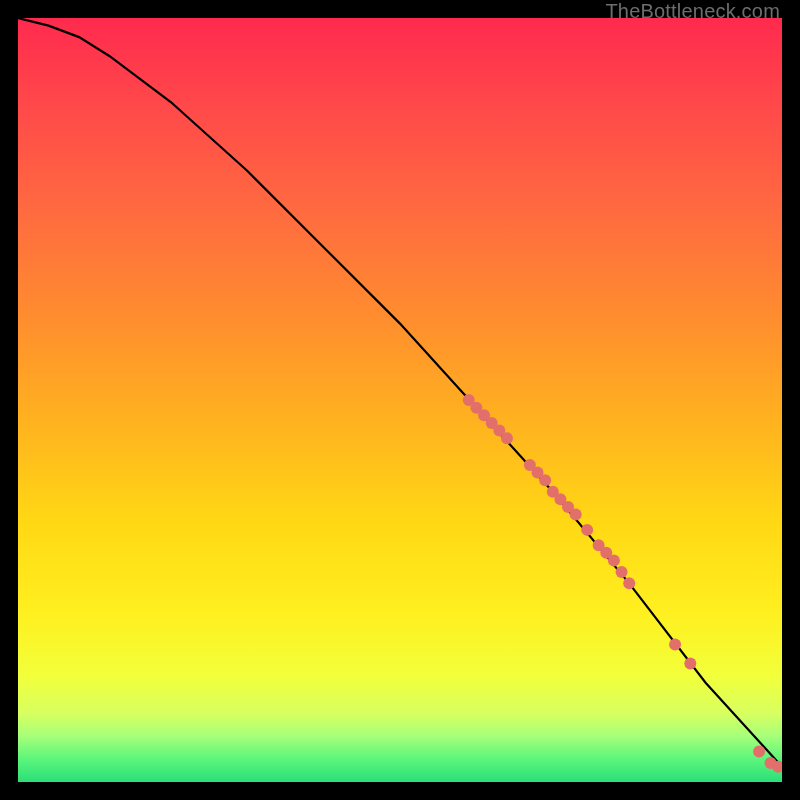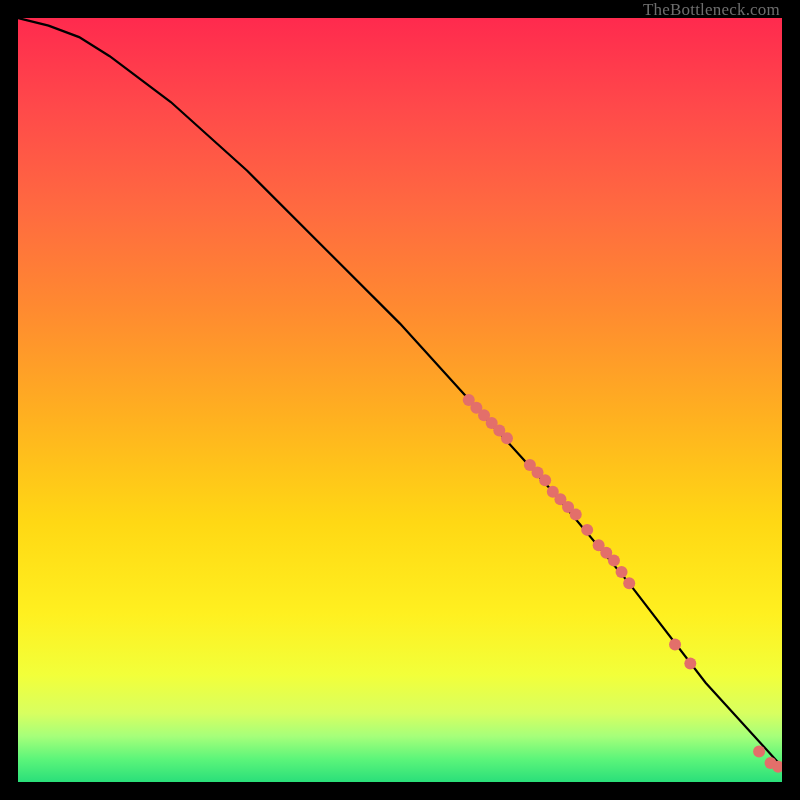--- a/index.html
+++ b/index.html
@@ -29,22 +29,22 @@
       #d8ff60 91%,
       #a6ff7a 94%,
       #5cf57a 97%,
       #2adf7a 100%
     );
   }
   .watermark {
     position: absolute;
     top: 0;
     right: 20px;
-    font-family: Liberation Serif, serif;
-    font-size: 17px;
+    font-family: Liberation Sans, sans-serif;
+    font-size: 20px;
     color: #6d6d6d;
     letter-spacing: 0.2px;
     user-select: none;
   }
   svg.overlay {
     position: absolute;
     left: 0; top: 0;
     width: 764px; height: 764px;
   }
 </style>

